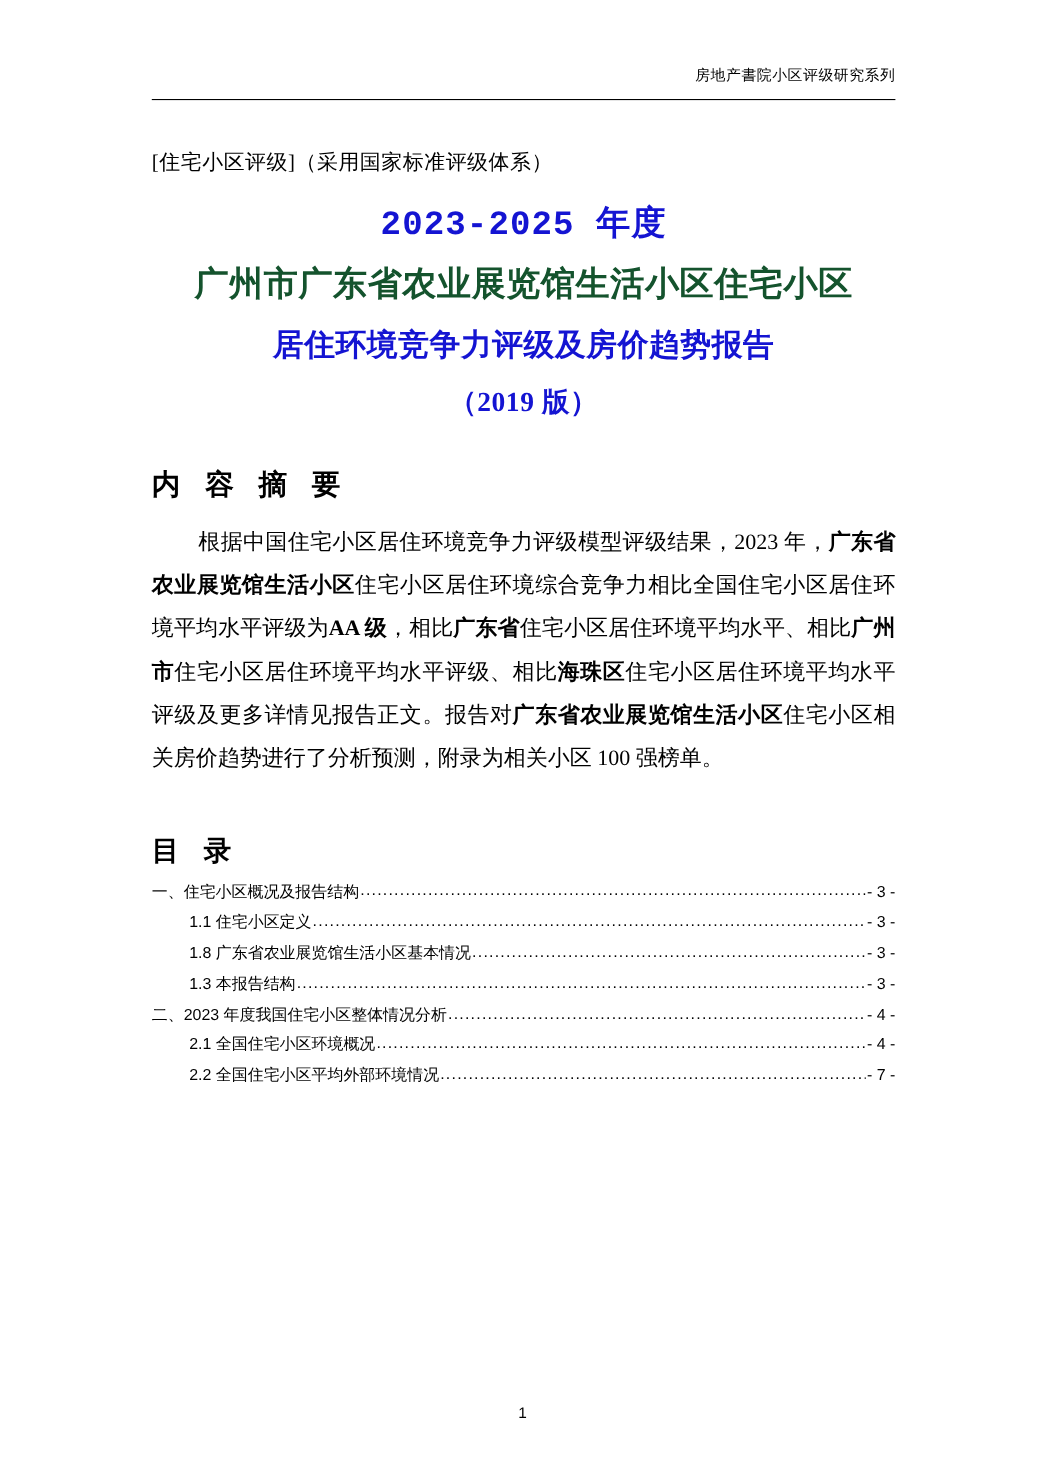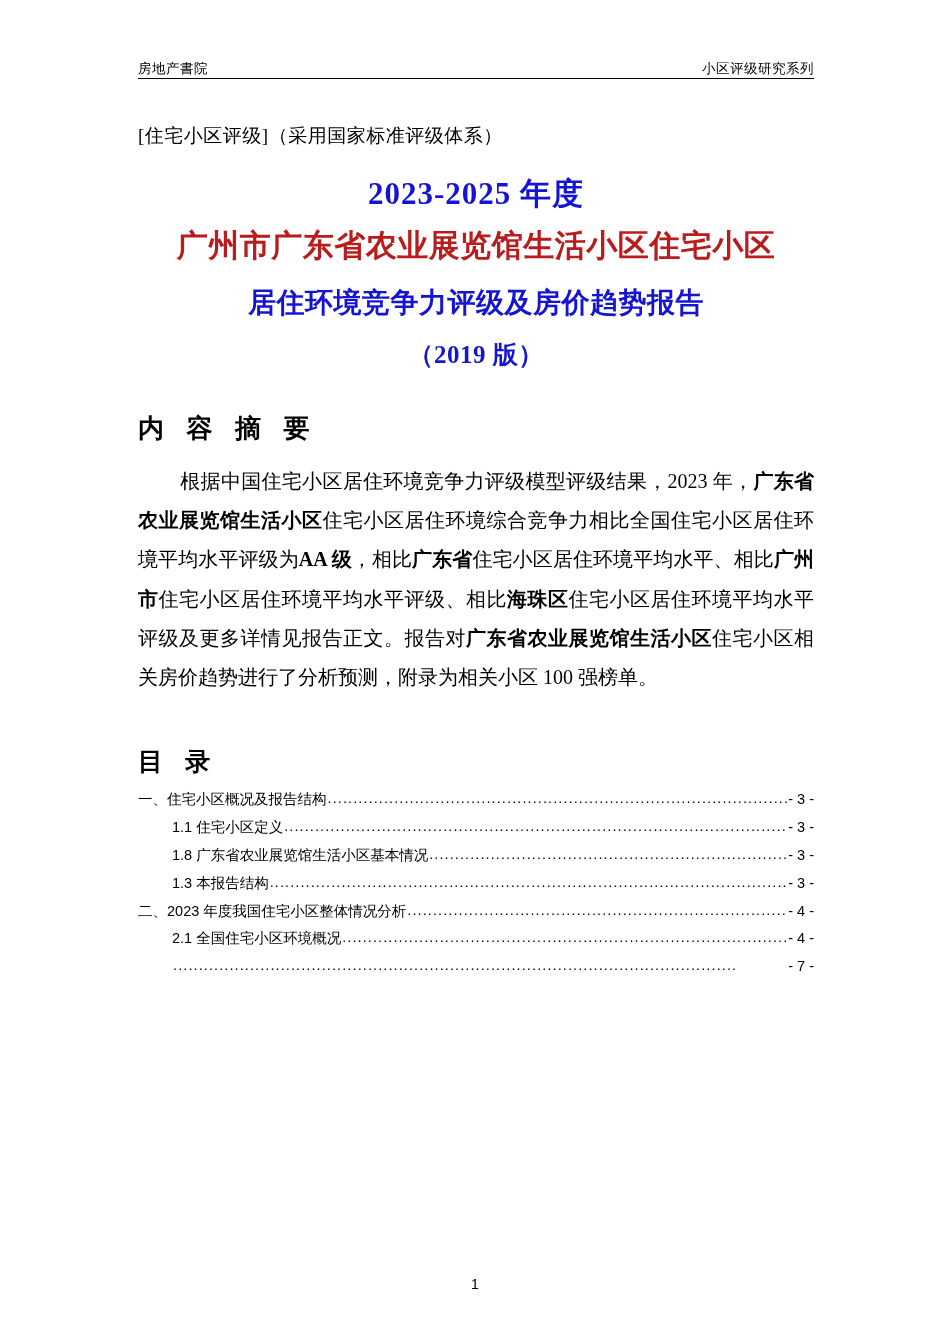--- a/index.html
+++ b/index.html
@@ -22,25 +22,25 @@
   .content {
     position: absolute;
     left: 138px;
     top: 60px;
     width: 676px;
   }
 
   
   .doc-header {
     display: flex;
-    justify-content: space-between;
+    justify-content: flex-end;
     align-items: flex-end;
     font-size: 13.5px;
     font-family: "Liberation Sans", sans-serif;
-    padding-bottom: 0;
+    padding-bottom: 12px;
     border-bottom: 1.2px solid #000;
     letter-spacing: 0.5px;
   }
   .doc-header .right { letter-spacing: 0.5px; }
 
   
   .bracket-line {
     margin-top: 44px;
     font-size: 19px;
     letter-spacing: 0.5px;
@@ -141,22 +141,22 @@
 <div class="page">
   <div class="content">
 
     <div class="doc-header">
       <div class="left">房地产書院</div>
       <div class="right">小区评级研究系列</div>
     </div>
 
     <div class="bracket-line">[住宅小区评级]（采用国家标准评级体系）</div>
 
-    <div class="title-blue t1" style="color: rgb(20, 20, 210);">2023-2025 年度</div>
-    <div class="title-blue t2" style="color: #b91c1c;">广州市广东省农业展览馆生活小区住宅小区</div>
+    <div class="title-blue t1" style="color: rgb(20, 20, 210); font-family: Liberation Mono, monospace;">2023-2025 年度</div>
+    <div class="title-blue t2" style="color: #14532d;">广州市广东省农业展览馆生活小区住宅小区</div>
     <div class="title-blue t3" style="color: rgb(20, 20, 210);">居住环境竞争力评级及房价趋势报告</div>
     <div class="title-blue t4" style="color: rgb(20, 20, 210);">（2019 版）</div>
 
     <div class="sec-heading">内 容 摘 要</div>
     <div class="abstract">
       <span class="indent"></span><span>根据中国住宅小区居住环境竞争力评级模型评级结果，</span><span>2023 年，</span><b>广东省农业展览馆生活小区</b><span>住宅小区居住环境综合竞争力相比全国住宅小区居住环境平均水平评级为</span><b>AA 级</b><span>，相比</span><b>广东省</b><span>住宅小区居住环境平均水平、相比</span><b>广州市</b><span>住宅小区居住环境平均水平评级、相比</span><b>海珠区</b><span>住宅小区居住环境平均水平评级及更多详情见报告正文。报告对</span><b>广东省农业展览馆生活小区</b><span>住宅小区相关房价趋势进行了分析预测，附录为相关小区 100 强榜单。</span>
     </div>
 
     <div class="toc-heading">目 录</div>
     <div class="toc">
@@ -191,20 +191,21 @@
         <span class="toc-page">- 4 -</span>
       </div>
 
       <div class="toc-row lvl2">
         <span class="toc-label">2.1 全国住宅小区环境概况</span>
         <span class="toc-dots">..............................................................................................................</span>
         <span class="toc-page">- 4 -</span>
       </div>
 
       <div class="toc-row lvl2">
+        <span class="toc-label">2.2 全国住宅小区平均外部环境情况</span>
         <span class="toc-dots">..............................................................................................................</span>
         <span class="toc-page">- 7 -</span>
       </div>
 
     </div>
   </div>
 
   <div class="page-number">1</div>
 </div>
 

